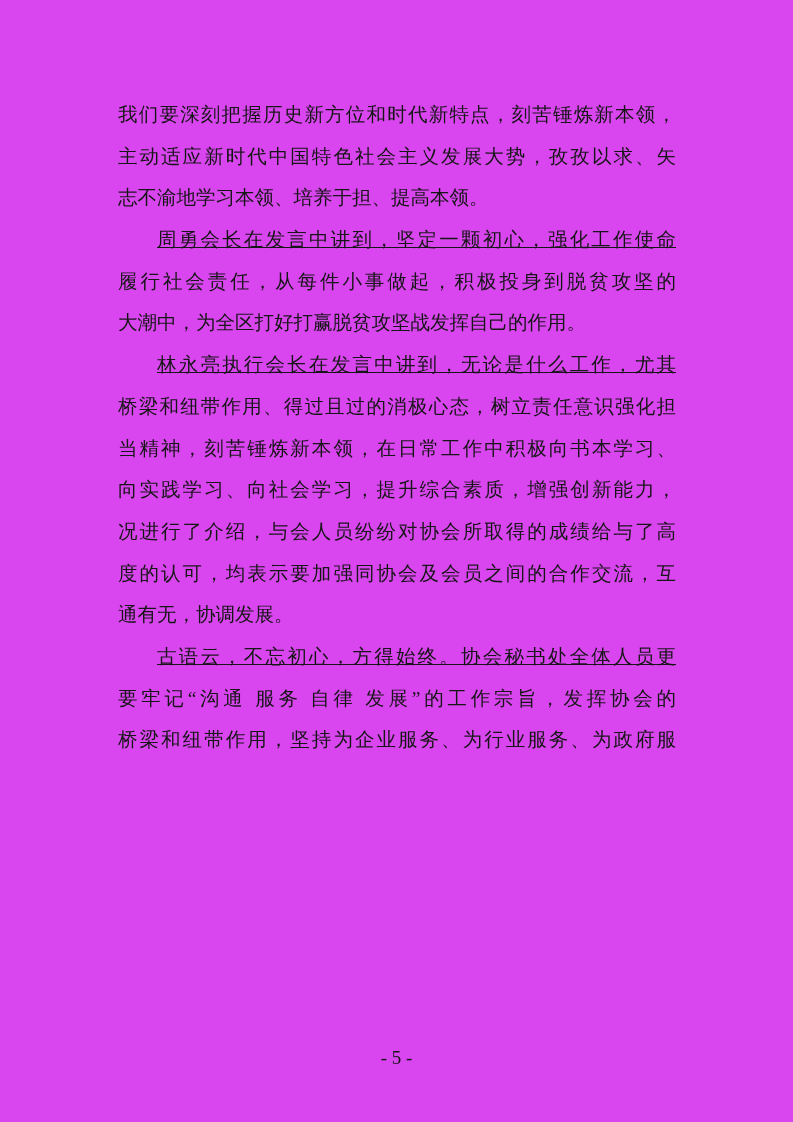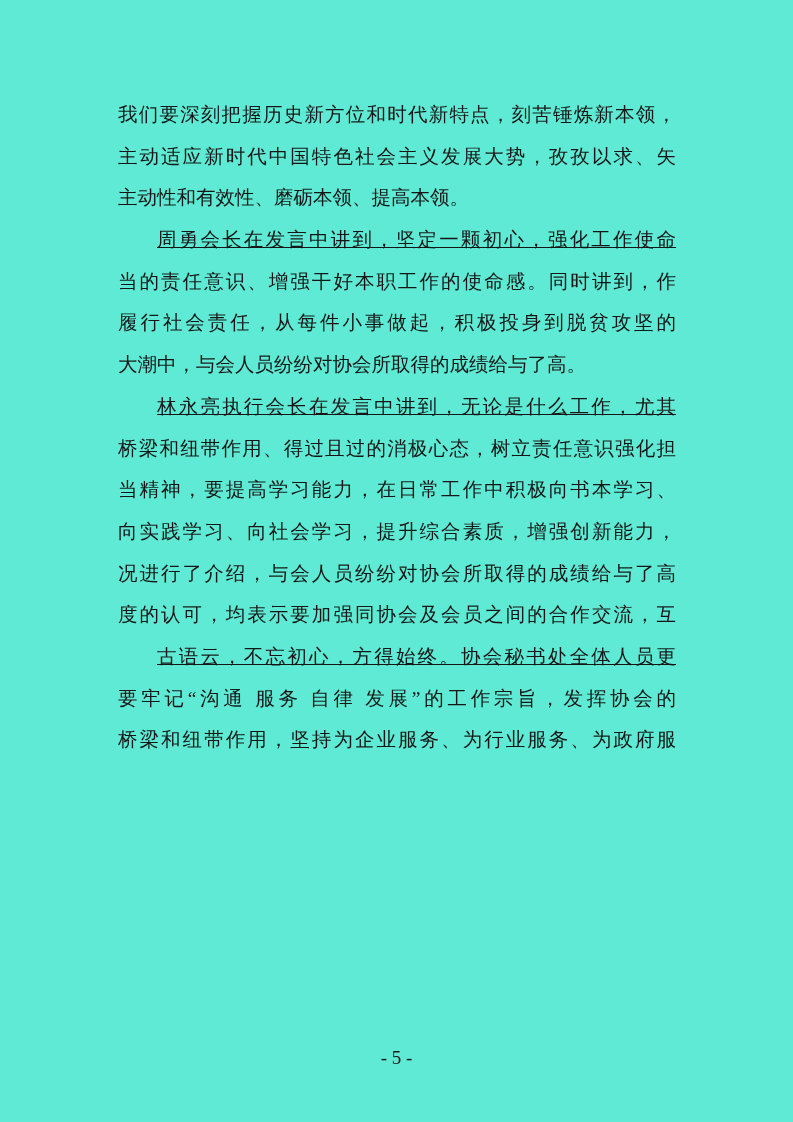--- a/index.html
+++ b/index.html
@@ -4,21 +4,21 @@
 <style>
   html, body {
     margin: 0;
     padding: 0;
     background: #ffffff;
   }
   .page {
     position: relative;
     width: 793px;
     height: 1122px;
-    background: #5eead4;
+    background: #d946ef;
     overflow: hidden;
     font-family: "Liberation Serif", "DejaVu Serif", serif;
     color: #161616;
   }
   .content {
     position: absolute;
     top: 94px;
     left: 118px;
     width: 558px;
   }
@@ -55,29 +55,29 @@
     color: #161616;
   }
 </style>
 </head>
 <body>
 
 <div class="page">
   <div class="content">
     <div class="line justify-line">我们要深刻把握历史新方位和时代新特点，刻苦锤炼新本领，</div>
     <div class="line justify-line">主动适应新时代中国特色社会主义发展大势，孜孜以求、矢</div>
-    <div class="line para-end">主动性和有效性、磨砺本领、提高本领。</div>
+    <div class="line para-end">志不渝地学习本领、培养于担、提高本领。</div>
     <div class="line justify-line indent">周勇会长在发言中讲到，坚定一颗初心，强化工作使命</div>
-    <div class="line justify-line">当的责任意识、增强干好本职工作的使命感。同时讲到，作</div>
     <div class="line justify-line">履行社会责任，从每件小事做起，积极投身到脱贫攻坚的</div>
-    <div class="line para-end">大潮中，与会人员纷纷对协会所取得的成绩给与了高。</div>
+    <div class="line para-end">大潮中，为全区打好打赢脱贫攻坚战发挥自己的作用。</div>
     <div class="line justify-line indent">林永亮执行会长在发言中讲到，无论是什么工作，尤其</div>
     <div class="line justify-line">桥梁和纽带作用、得过且过的消极心态，树立责任意识强化担</div>
-    <div class="line justify-line">当精神，要提高学习能力，在日常工作中积极向书本学习、</div>
+    <div class="line justify-line">当精神，刻苦锤炼新本领，在日常工作中积极向书本学习、</div>
     <div class="line justify-line">向实践学习、向社会学习，提升综合素质，增强创新能力，</div>
     <div class="line justify-line">况进行了介绍，与会人员纷纷对协会所取得的成绩给与了高</div>
     <div class="line justify-line">度的认可，均表示要加强同协会及会员之间的合作交流，互</div>
+    <div class="line para-end">通有无，协调发展。</div>
     <div class="line justify-line indent">古语云，不忘初心，方得始终。协会秘书处全体人员更</div>
     <div class="line justify-line">要牢记“沟通 服务 自律 发展”的工作宗旨，发挥协会的</div>
     <div class="line justify-line">桥梁和纽带作用，坚持为企业服务、为行业服务、为政府服</div>
   </div>
   <div class="footer">- 5 -</div>
 </div>
 
 </body></html>

